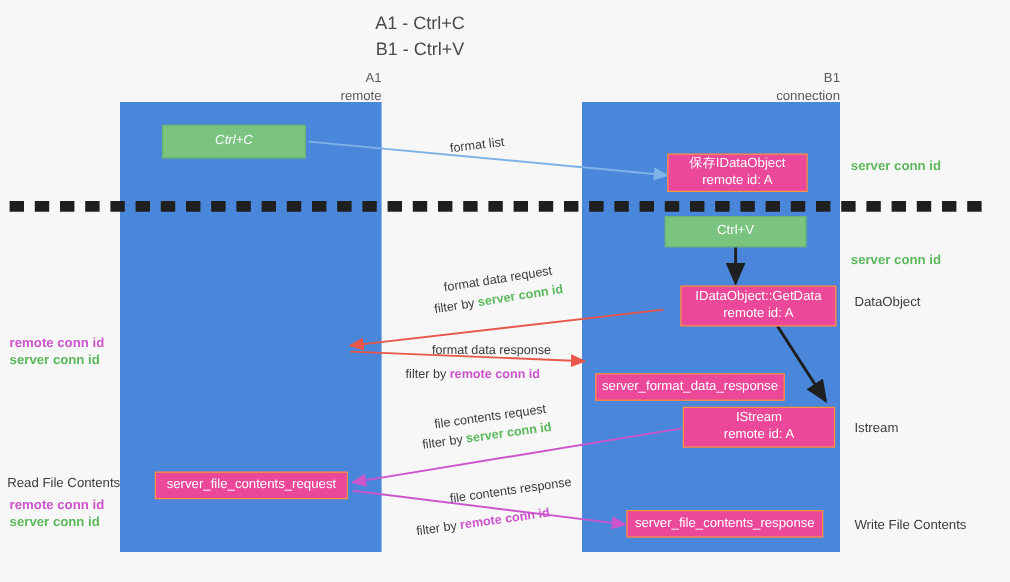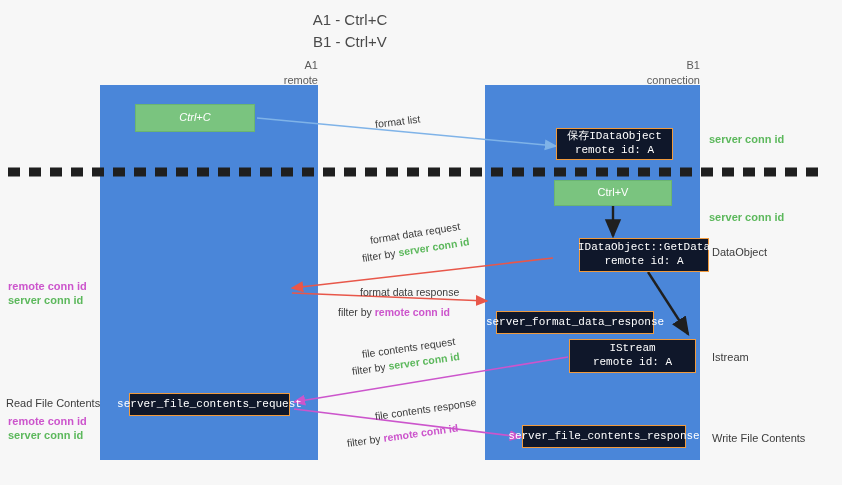--- a/index.html
+++ b/index.html
@@ -8,21 +8,21 @@
     background:#f7f7f7;
     font-family:"Liberation Sans","DejaVu Sans",sans-serif;
     color:#3c3c3c;
   }
   .stage{position:absolute;inset:0;}
   svg.layer{position:absolute;left:0;top:0;width:842px;height:485px;overflow:visible;}
   svg.under{z-index:1;}
   .node{position:absolute;z-index:2;box-sizing:border-box;
         display:flex;flex-direction:column;align-items:center;justify-content:center;
         color:#ffffff;text-align:center;line-height:1.25;}
-  .orange{background:#0f172a;border:1px solid #f09a3e;font-size:11px;font-family:Liberation Mono, monospace;}
+  .orange{background:#ec4899;border:1px solid #f09a3e;font-size:11px;}
   .green{background:#7ac47f;border:1px solid #6bb571;font-size:11px;}
   .lbl{position:absolute;z-index:4;white-space:nowrap;}
   .title{position:absolute;z-index:4;width:700px;text-align:center;top:9px;
          font-size:15px;color:#4a4a4a;line-height:1.45;}
   .colhead{position:absolute;z-index:4;text-align:right;font-size:11px;color:#5a5a5a;line-height:1.35;}
   .green-t{color:#5cb85c;font-weight:bold;}
   .mag-t{color:#cc55cc;font-weight:bold;}
   .dark-t{color:#3c3c3c;}
   .rot-a{transform:rotate(-9deg);transform-origin:left center;}
   .rot-b{transform:rotate(-7deg);transform-origin:left center;}
@@ -91,21 +91,21 @@
 
   <div class="node orange" style="left:556px;top:128px;width:117px;height:32px;">
     <span>保存IDataObject</span>
     <span>remote id: A</span>
   </div>
 
   <div class="node green" style="left:554px;top:180px;width:118px;height:26px;">
     <span>Ctrl+V</span>
   </div>
 
-  <div class="node orange" style="left:579px;top:238px;width:130px;height:34px;">
+  <div class="node orange" style="left:567px;top:238px;width:130px;height:34px;">
     <span>IDataObject::GetData</span>
     <span>remote id: A</span>
   </div>
 
 
   <div class="node orange" style="left:496px;top:289px;width:158px;height:23px;margin-top:22px;">
     <span>server_format_data_response</span>
   </div>
 
   <div class="node orange" style="left:569px;top:339px;width:127px;height:34px;">

